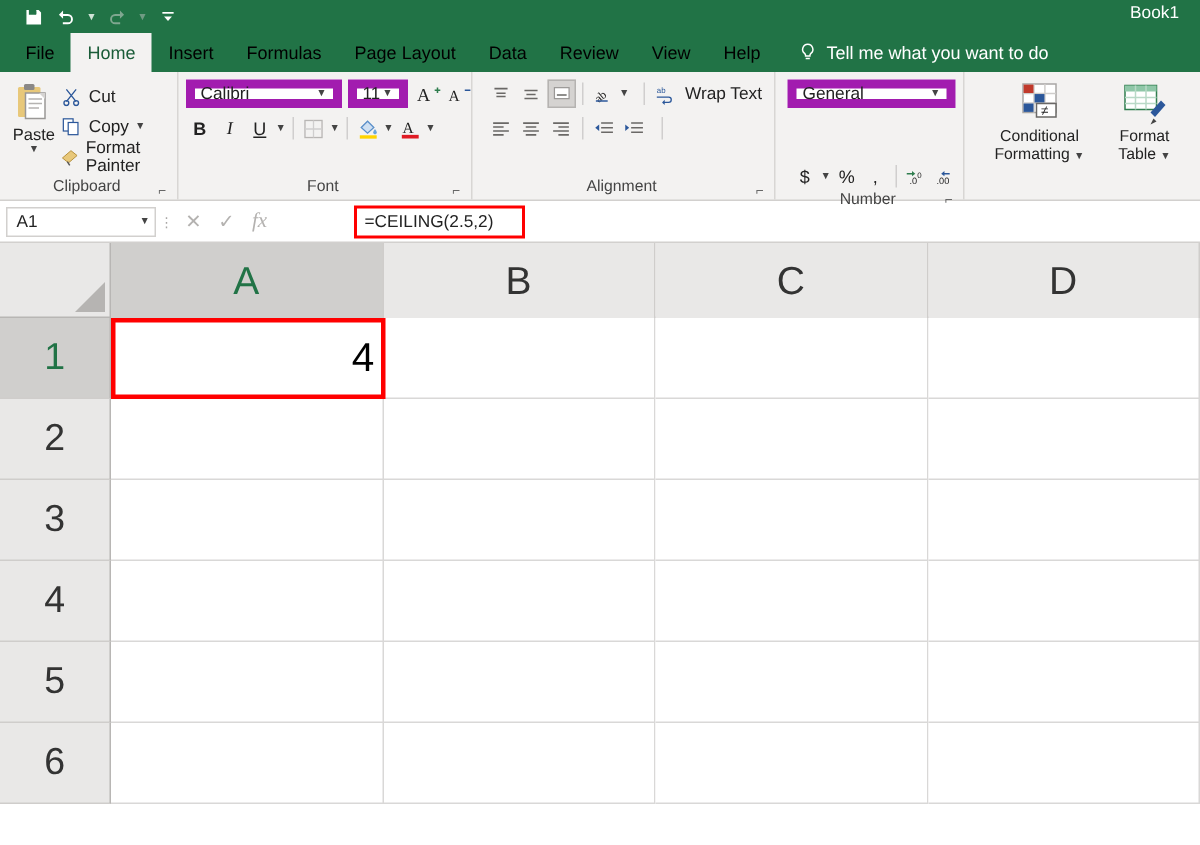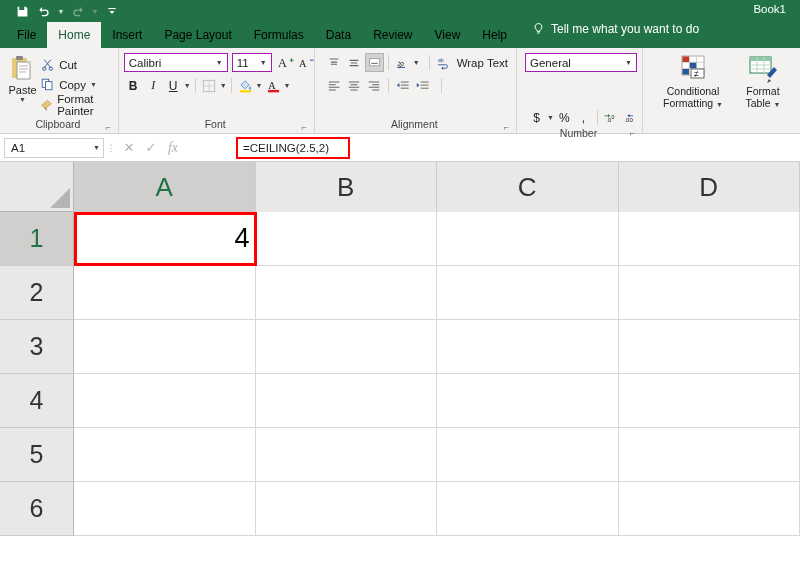--- a/index.html
+++ b/index.html
@@ -36,21 +36,21 @@
   #tabstrip {
     height: 26px; background: #217346;
     display: flex; align-items: stretch; padding-left: 6px;
   }
   .tab {
     padding: 0 11px; display: flex; align-items: center;
     color: #000000; font-size: 12px; white-space: nowrap;
   }
   .tab.active { background: #f3f2f1; color: #1a5c38; }
   #tellme {
-    display: flex; align-items: flex-start; gap: 6px;
+    display: flex; align-items: center; gap: 6px;
     padding-left: 14px; color: #fff; font-size: 12px;
   }
 
   
   #ribbon {
     height: 86px; background: #f3f2f1;
     border-bottom: 1px solid #d2d0ce;
     display: flex; align-items: stretch;
   }
   .group {
@@ -78,21 +78,21 @@
   .mini-caret { font-size: 7px; color: #444; line-height: 7px; }
   .clip-list { display: flex; flex-direction: column; padding-top: 2px; gap: 1px; }
   .clip-item { display: flex; align-items: center; gap: 4px; height: 19px; }
   .clip-item span.txt { font-size: 11.5px; color: #222; }
   .ic { width: 15px; height: 15px; display:flex; align-items:center; justify-content:center; }
 
   
   #g-font { width: 196px; }
   .font-row1 { display: flex; align-items: center; gap: 4px; }
   .combo {
-    background: #fff; border: 1px solid #a21caf; height: 19px;
+    background: #fff; border: 6px solid #a21caf; height: 19px;
     display: flex; align-items: center; padding: 0 2px 0 4px;
     font-size: 11.5px; color: #222;
   }
   .combo .cv { flex: 1; white-space: nowrap; overflow: hidden; }
   .combo .cc { font-size: 7px; color: #444; padding: 0 2px; }
   #font-name-combo { width: 104px; }
   #font-size-combo { width: 40px; }
   .grow-shrink { display:flex; align-items:center; gap:3px; padding-left:2px;}
   .gsbtn { width:18px; height:19px; display:flex; align-items:center; justify-content:center;}
   .font-row2 { display: flex; align-items: center; gap: 1px; margin-top: 4px; }
@@ -225,22 +225,22 @@
         </svg>
     </div>
   </div>
   <div id="window-title">Book1</div>
 </div>
 
 <div id="tabstrip">
   <div class="tab">File</div>
   <div class="tab active">Home</div>
   <div class="tab">Insert</div>
+  <div class="tab">Formulas</div>
   <div class="tab">Page Layout</div>
-  <div class="tab">Formulas</div>
   <div class="tab">Data</div>
   <div class="tab">Review</div>
   <div class="tab">View</div>
   <div class="tab">Help</div>
   <div id="tellme">
     <span>
       <svg width="13" height="15" viewBox="0 0 16 18">
           <path fill="none" stroke="#fff" stroke-width="1.2" d="M8 1.6a4.2 4.2 0 0 1 2.6 7.5c-.5.5-.8 1-.8 1.6v.6H6.2v-.6c0-.6-.3-1.1-.8-1.6A4.2 4.2 0 0 1 8 1.6z"></path>
           <path stroke="#fff" stroke-width="1.2" d="M6.3 13.3h3.4"></path>
         </svg>

